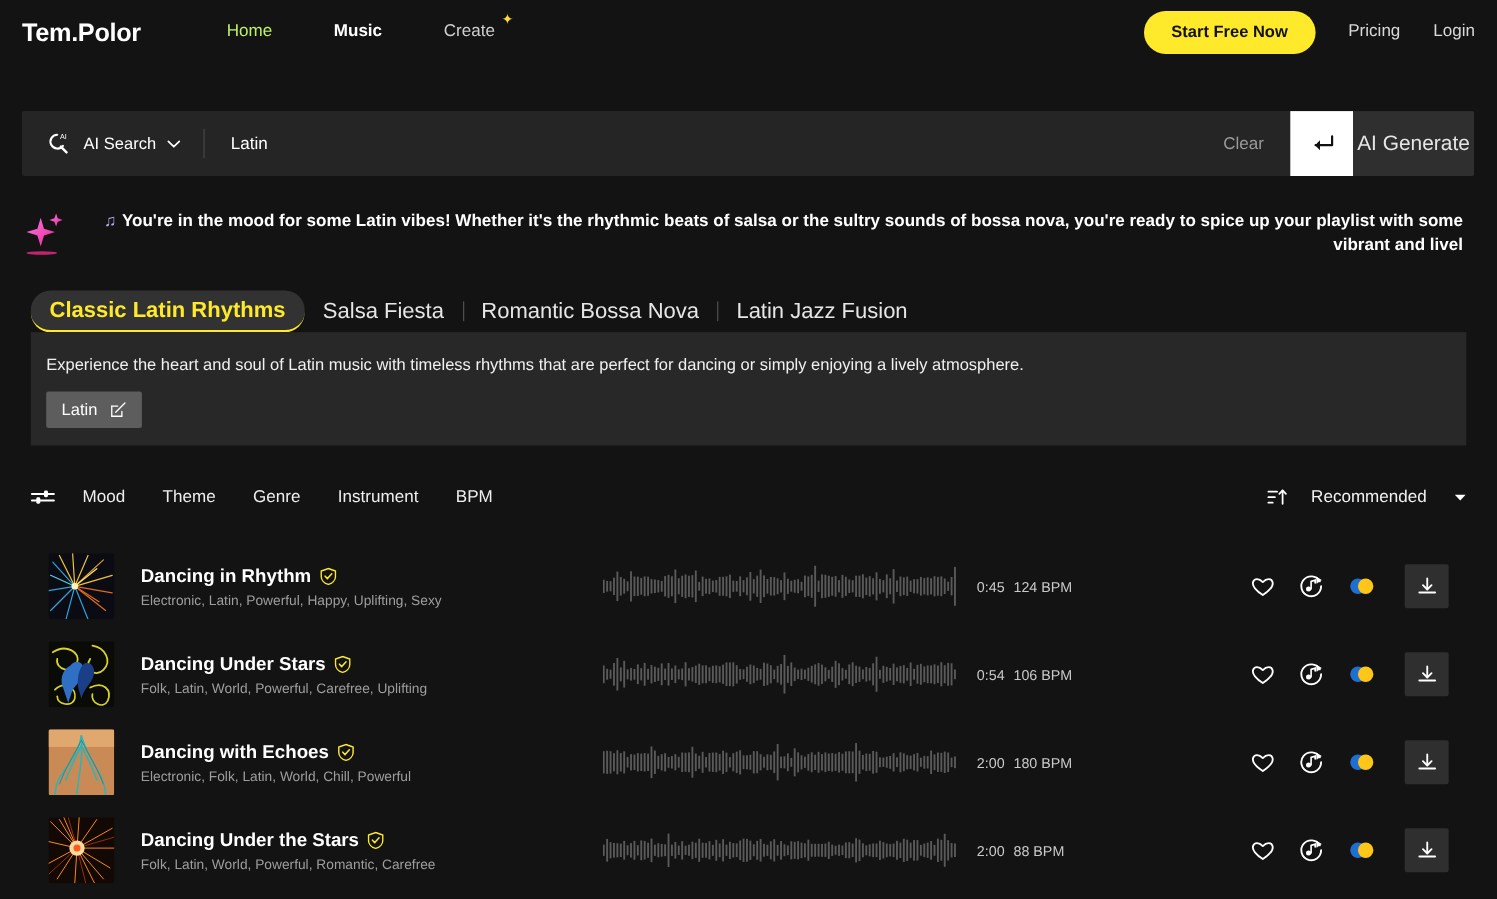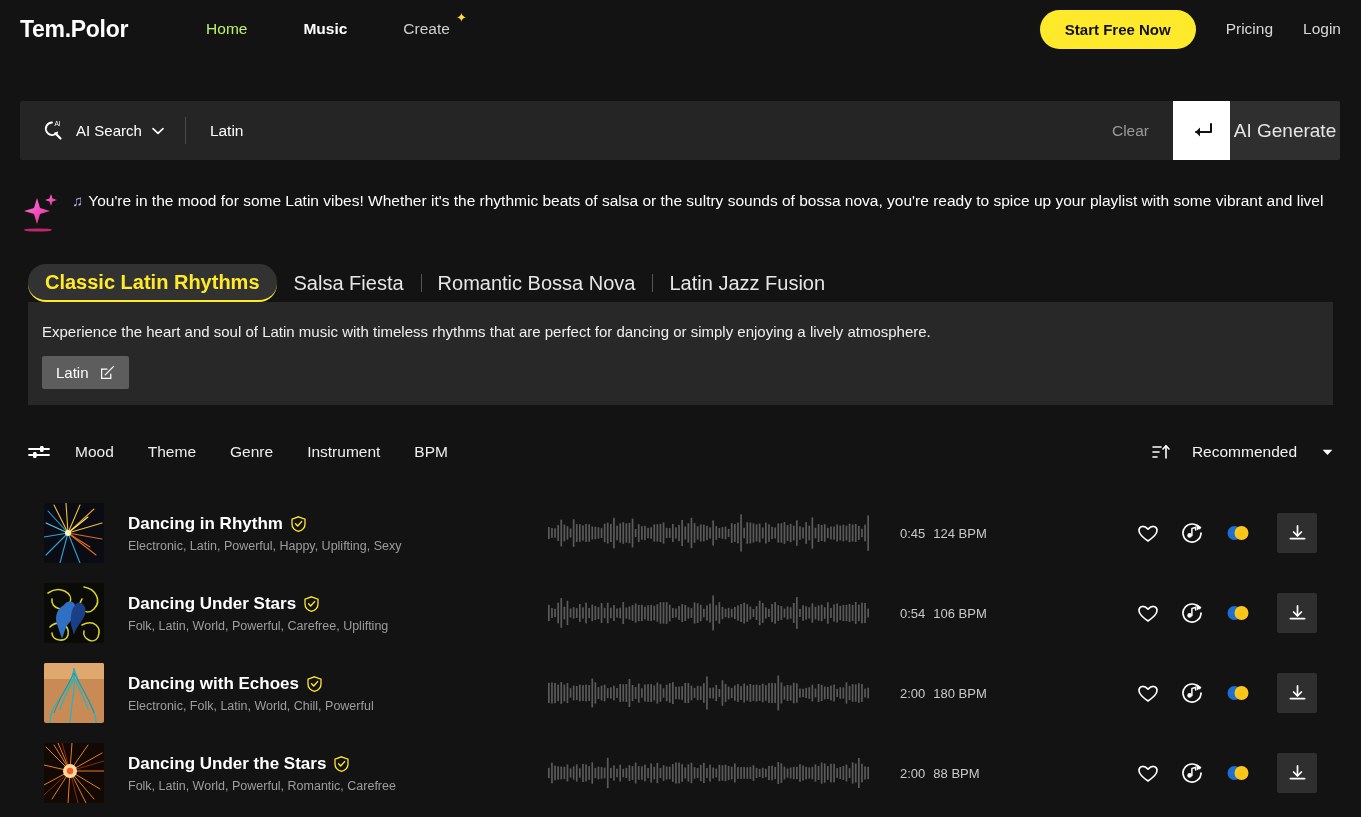--- a/index.html
+++ b/index.html
@@ -142,21 +142,21 @@
   .ai-suggest {
     position: absolute;
     left: 22px; top: 190px;
     width: 1320px;
     display: flex;
     gap: 12px;
   }
   .sparkle-big { width: 38px; height: 44px; flex: none; margin-top: 2px; }
   .ai-suggest-text {
     font-size: 15.5px;
-    font-weight: 400;
+    font-weight: 700;
     line-height: 1.45;
     color: #ffffff;
     max-width: 1258px;
     text-align: right;
   }
   .note-glyph { color: #b8aee8; font-size: 15px; margin-right: 5px; }
 
   
   .tabs {
     position: absolute;
@@ -276,21 +276,21 @@
   }
   .verified { width: 15px; height: 16px; display: block; flex: none; }
   .track-tags {
     margin-top: 5px;
     font-size: 12.5px;
     color: #9d9d9d;
     white-space: nowrap;
   }
   .wave { width: 322px; height: 40px; flex: none; display: block; }
   .track-time {
-    margin-left: 30px;
+    margin-left: 18px;
     width: 120px;
     font-size: 13px;
     color: #c9c9c9;
     white-space: nowrap;
   }
   .track-time .bpm { margin-left: 8px; }
   .track-actions {
     margin-left: auto;
     display: flex;
     align-items: center;

